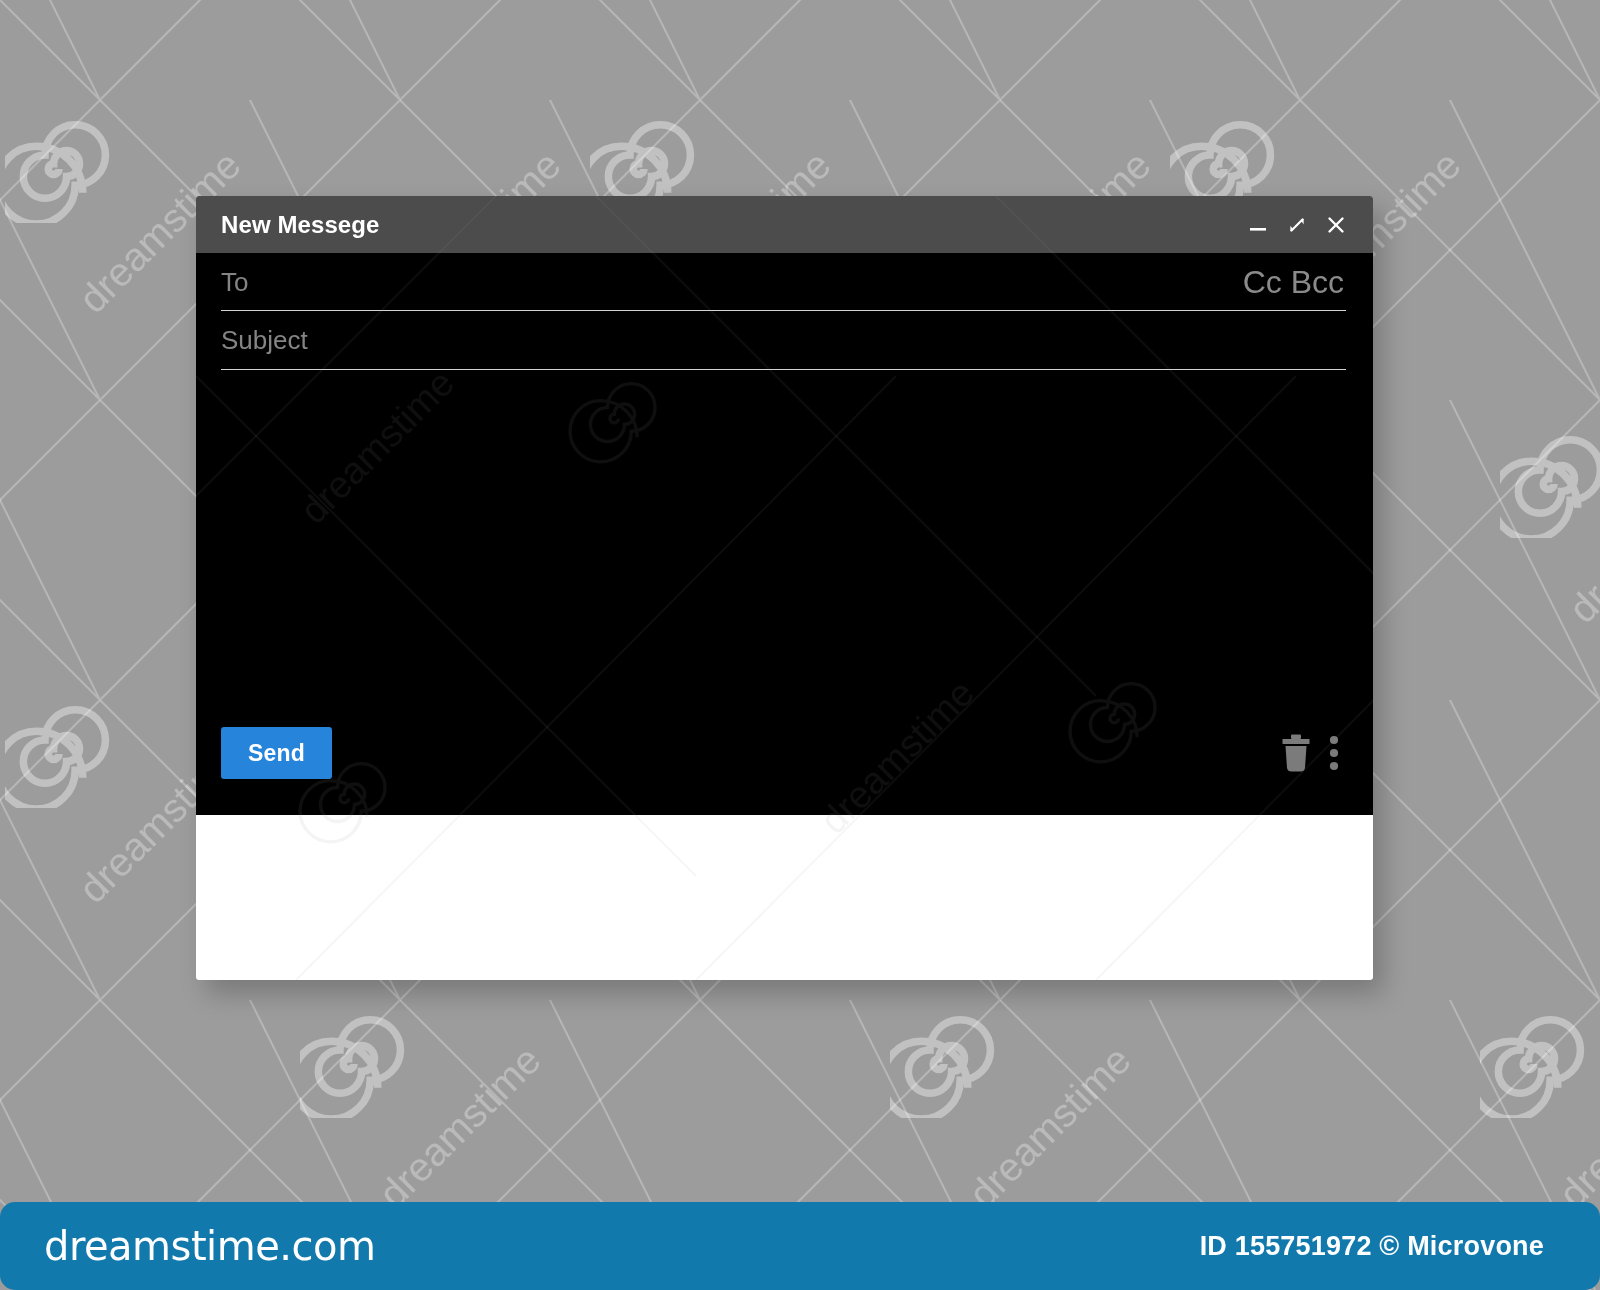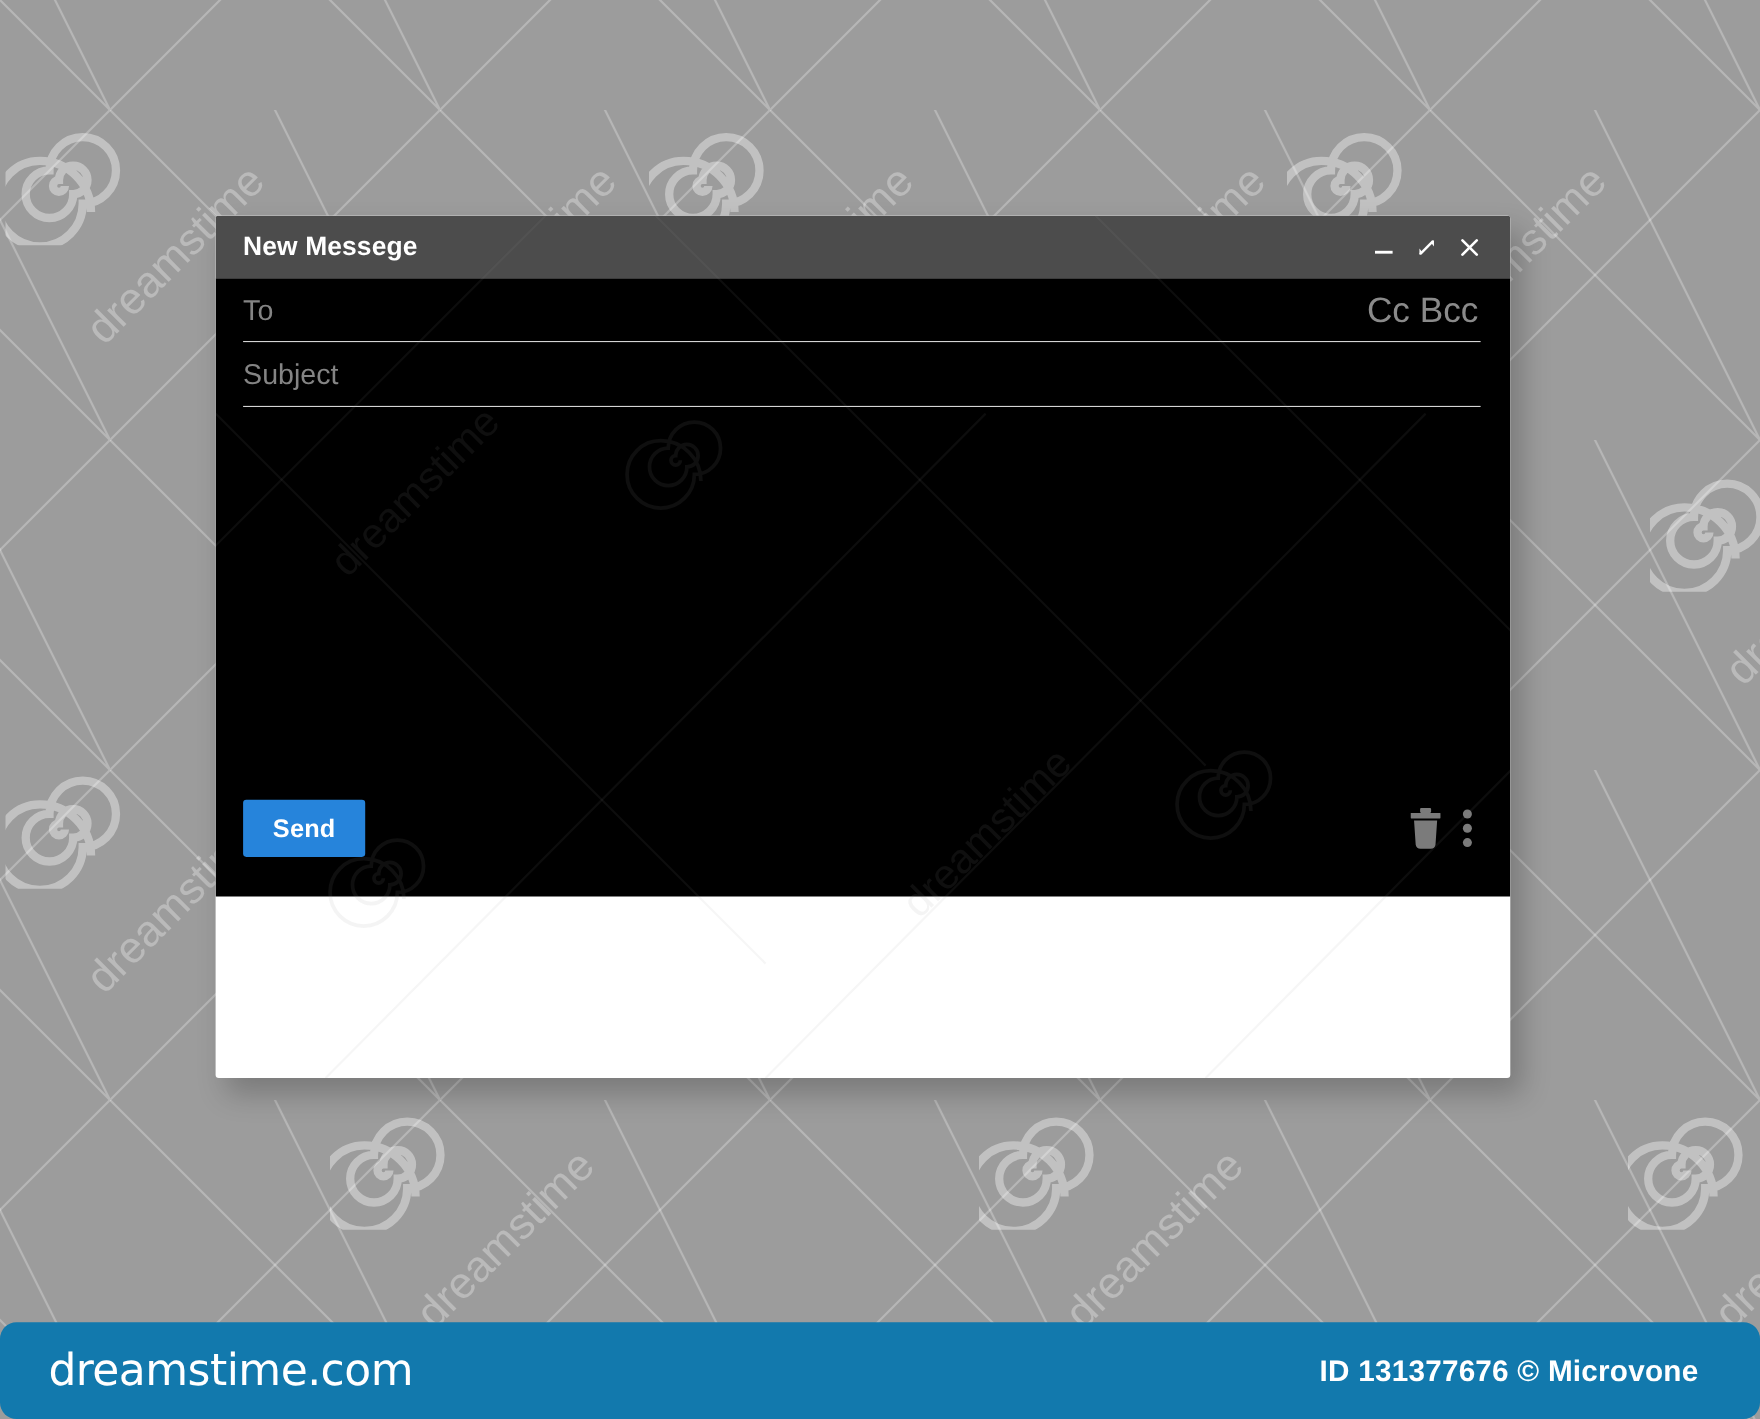--- a/index.html
+++ b/index.html
@@ -366,16 +366,16 @@
       </g>
       <text x="120" y="330" transform="rotate(-45 120 330)" fill="rgba(150,150,150,0.10)" font-family="Liberation Sans, sans-serif" font-size="38">dreamstime</text>
       <text x="640" y="640" transform="rotate(-45 640 640)" fill="rgba(150,150,150,0.10)" font-family="Liberation Sans, sans-serif" font-size="38">dreamstime</text>
     </svg>
   </div>
 
   <div id="site-footer">
     <div id="footer-logo">
       <span>dreamstime.com</span>
     </div>
-    <div id="footer-credit">ID 131377676 © Microvone</div>
+    <div id="footer-credit">ID 155751972 © Microvone</div>
   </div>
 
 </div>
 
 </body></html>

